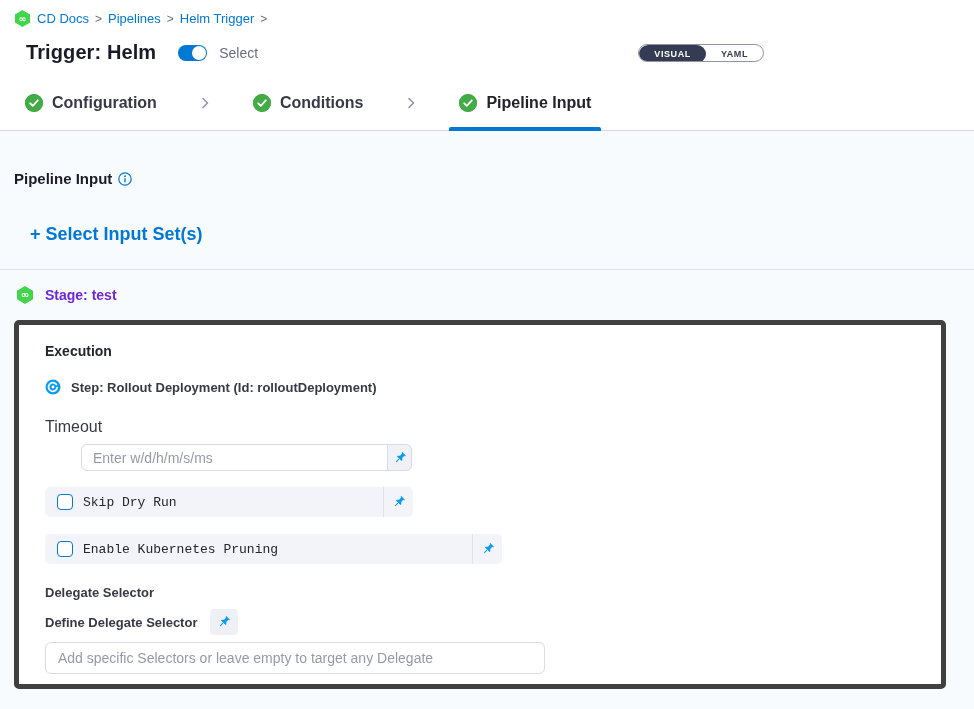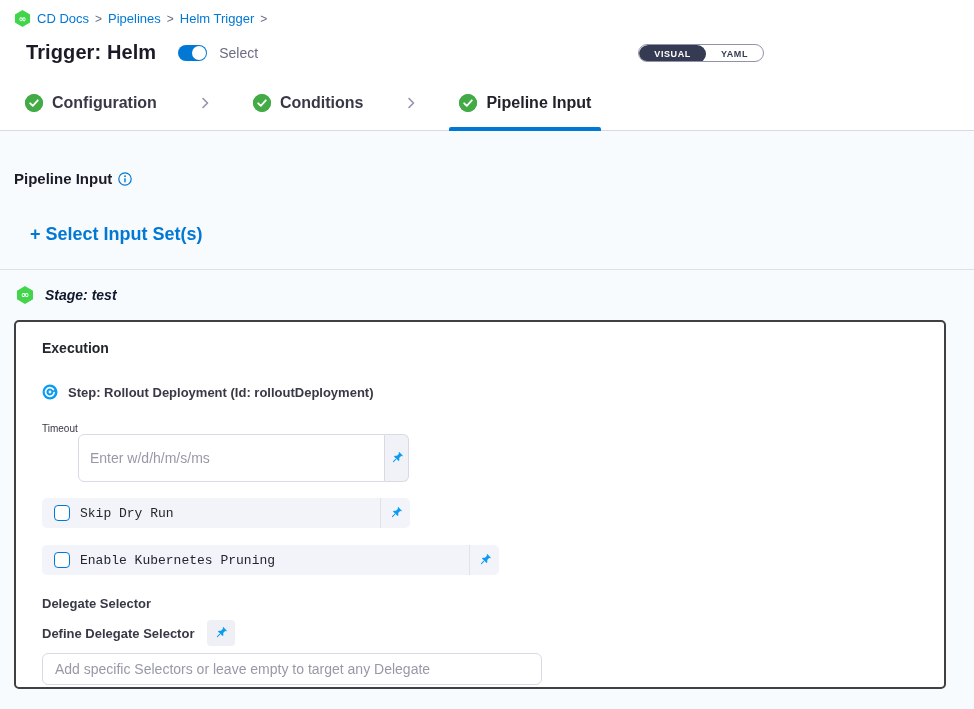--- a/index.html
+++ b/index.html
@@ -46,31 +46,31 @@
   
   .content { flex:1; background:#f8fbfe; overflow:hidden; }
   .section-title-row { display:flex; align-items:center; gap:6px; padding:39px 0 0 14px; }
   .section-title { font-size:15px; font-weight:700; color:#1b1b28; }
   .info-icon { width:14px; height:14px; flex:none; cursor:pointer; }
   .select-inputsets { display:block; margin:37px 0 0 30px; font-size:18px; font-weight:700;
                       color:#0278d5; cursor:pointer; text-decoration:none; }
   .divider { margin-top:24px; border-top:1px solid #dde2ea; }
   .stage-row { height:50px; display:flex; align-items:center; gap:11px; padding-left:16px; cursor:pointer; }
   .stage-row .hex-icon { width:18px; height:18px; }
-  .stage-label { font-size:14px; font-weight:700; color:#0f172a;font-style:italic; }
-
-  
-  .card { margin:0 14px; width:932px; background:#fff; border:2px solid #404040;
+  .stage-label { font-size:14px; font-weight:700; color:#6d28d9; }
+
+  
+  .card { margin:0 14px; width:932px; background:#fff; border:5px solid #404040;
           border-radius:5px; padding:18px 26px 22px 26px; height:369px; }
   .card-title { font-size:14px; font-weight:700; color:#22272d; }
-  .step-row { margin-top:28px; display:flex; align-items:center; gap:10px; }
+  .step-row { margin-top:20px; display:flex; align-items:center; gap:10px; }
   .step-icon { width:16px; height:16px; flex:none; }
   .step-label { font-size:13px; font-weight:600; color:#383946; }
-  .field-label { margin-top:23px; font-size:10px; font-weight:500; color:#383946; }
-  .input-group { display:flex; width:367px; height:48px;padding-left:36px; }
+  .field-label { margin-top:23px; font-size:16px; font-weight:500; color:#383946; }
+  .input-group { margin-top:8px; display:flex; width:367px; height:27px;padding-left:36px; }
   .text-input { flex:1; border:1px solid #d9dae5; border-radius:6px 0 0 6px; background:#fff;
                 padding:0 11px; font-size:14px; color:#22222a; outline:none;
                 font-family:"Liberation Sans","DejaVu Sans",sans-serif; }
   .text-input::placeholder { color:#9899a8; }
   .pin-addon { width:24px; border:1px solid #d9dae5; border-left:none; border-radius:0 6px 6px 0;
                background:#f0f2f8; display:flex; align-items:center; justify-content:center; cursor:pointer; }
   .chk-row { margin-top:16px; height:30px; background:#f3f3fa; border-radius:5px;
              display:flex; align-items:center; }
   .chk-row.w1 { width:368px; }
   .chk-row.w2 { width:457px; margin-top:17px; }

